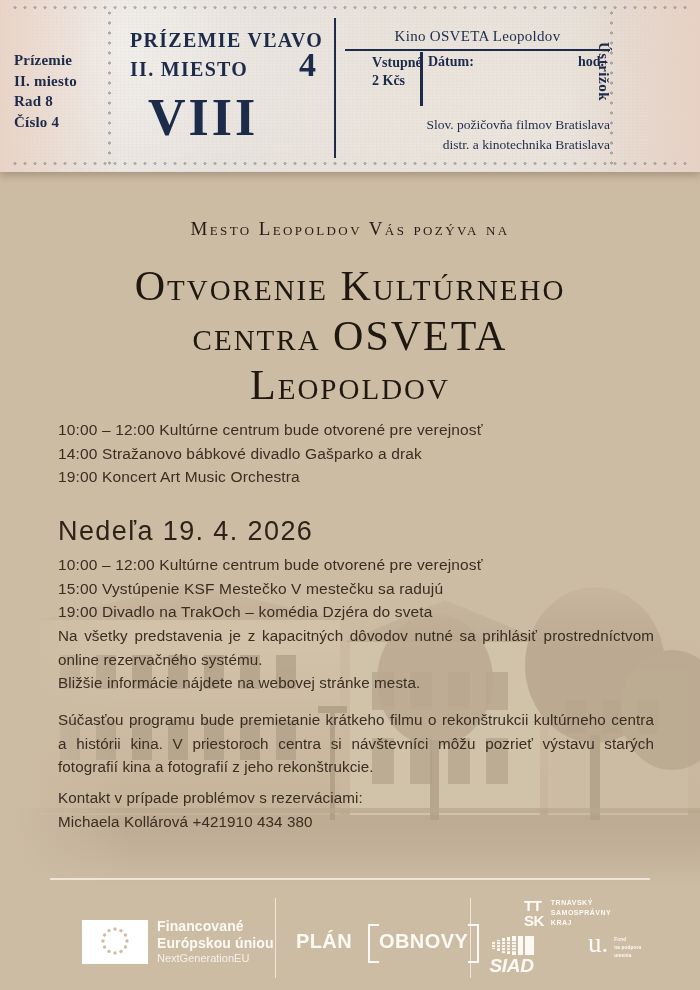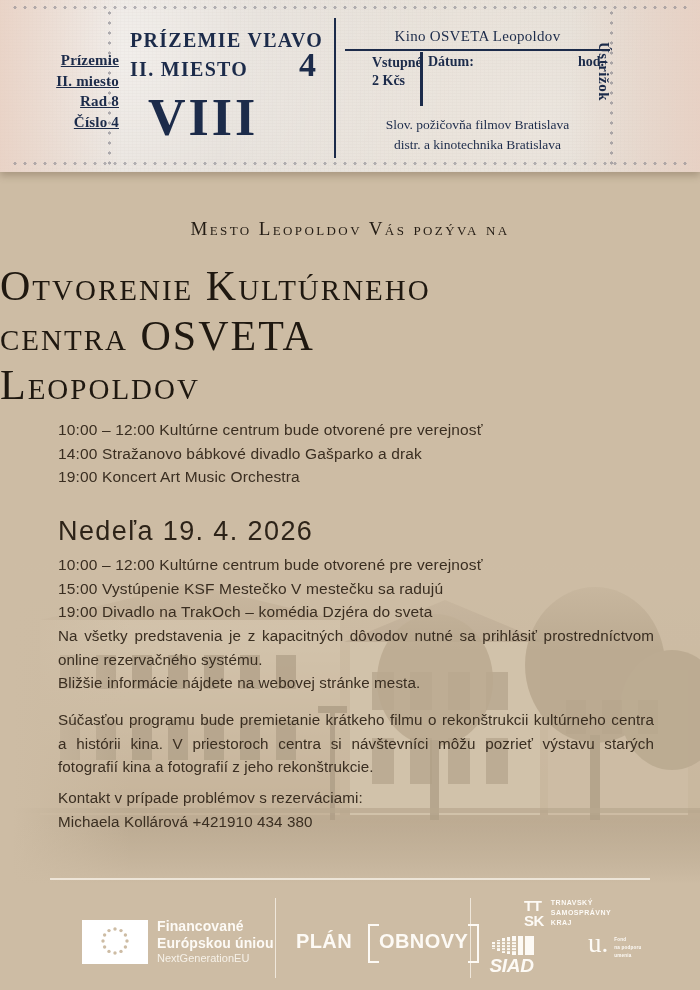--- a/index.html
+++ b/index.html
@@ -118,27 +118,26 @@
     height: 7px;
     background-image: radial-gradient(circle, rgba(120,120,130,0.5) 0 1.4px, rgba(255,255,255,0) 1.8px);
     background-size: 10px 7px;
     background-repeat: repeat-x;
   }
 
   .t-left {
     position: absolute;
     left: 14px; top: 50px;
     width: 105px;
-    text-align: right;
+    text-align: left;
     font-family: "Liberation Serif", serif;
     font-weight: bold;
     font-size: 15px;
     line-height: 1.38;
     letter-spacing: 0.2px;
-    text-decoration: underline;
   }
   .t-center-head {
     position: absolute;
     left: 130px; top: 26px;
     font-family: "Liberation Serif", serif;
     font-weight: bold;
     font-size: 20px;
     letter-spacing: 1.3px;
     line-height: 1.45;
   }
@@ -198,21 +197,21 @@
     position: absolute;
     left: 578px; top: 54px;
     font-family: "Liberation Serif", serif;
     font-weight: bold;
     font-size: 14px;
   }
   .t-distrib {
     position: absolute;
     left: 345px; top: 115px;
     width: 265px;
-    text-align: center;
+    text-align: right;
     font-family: "Liberation Serif", serif;
     font-size: 13.5px;
     line-height: 1.45;
   }
   .t-stub {
     position: absolute;
     left: 612px; top: 42px;
     transform: rotate(90deg);
     transform-origin: left top;
     font-family: "Liberation Serif", serif;
@@ -231,21 +230,21 @@
     font-family: Liberation Serif, serif;
     font-variant: small-caps;
     font-size: 19px;
     letter-spacing: 2.4px;
     color: #241c14;
   }
   .headline {
     position: absolute;
     left: 0; top: 262px;
     width: 700px;
-    text-align: left;
+    text-align: center;
     font-family: "Liberation Serif", serif;
     font-variant: small-caps;
     font-size: 42px;
     line-height: 1.18;
     letter-spacing: 2px;
     color: #1f1810;
   }
 
   
   .day {

